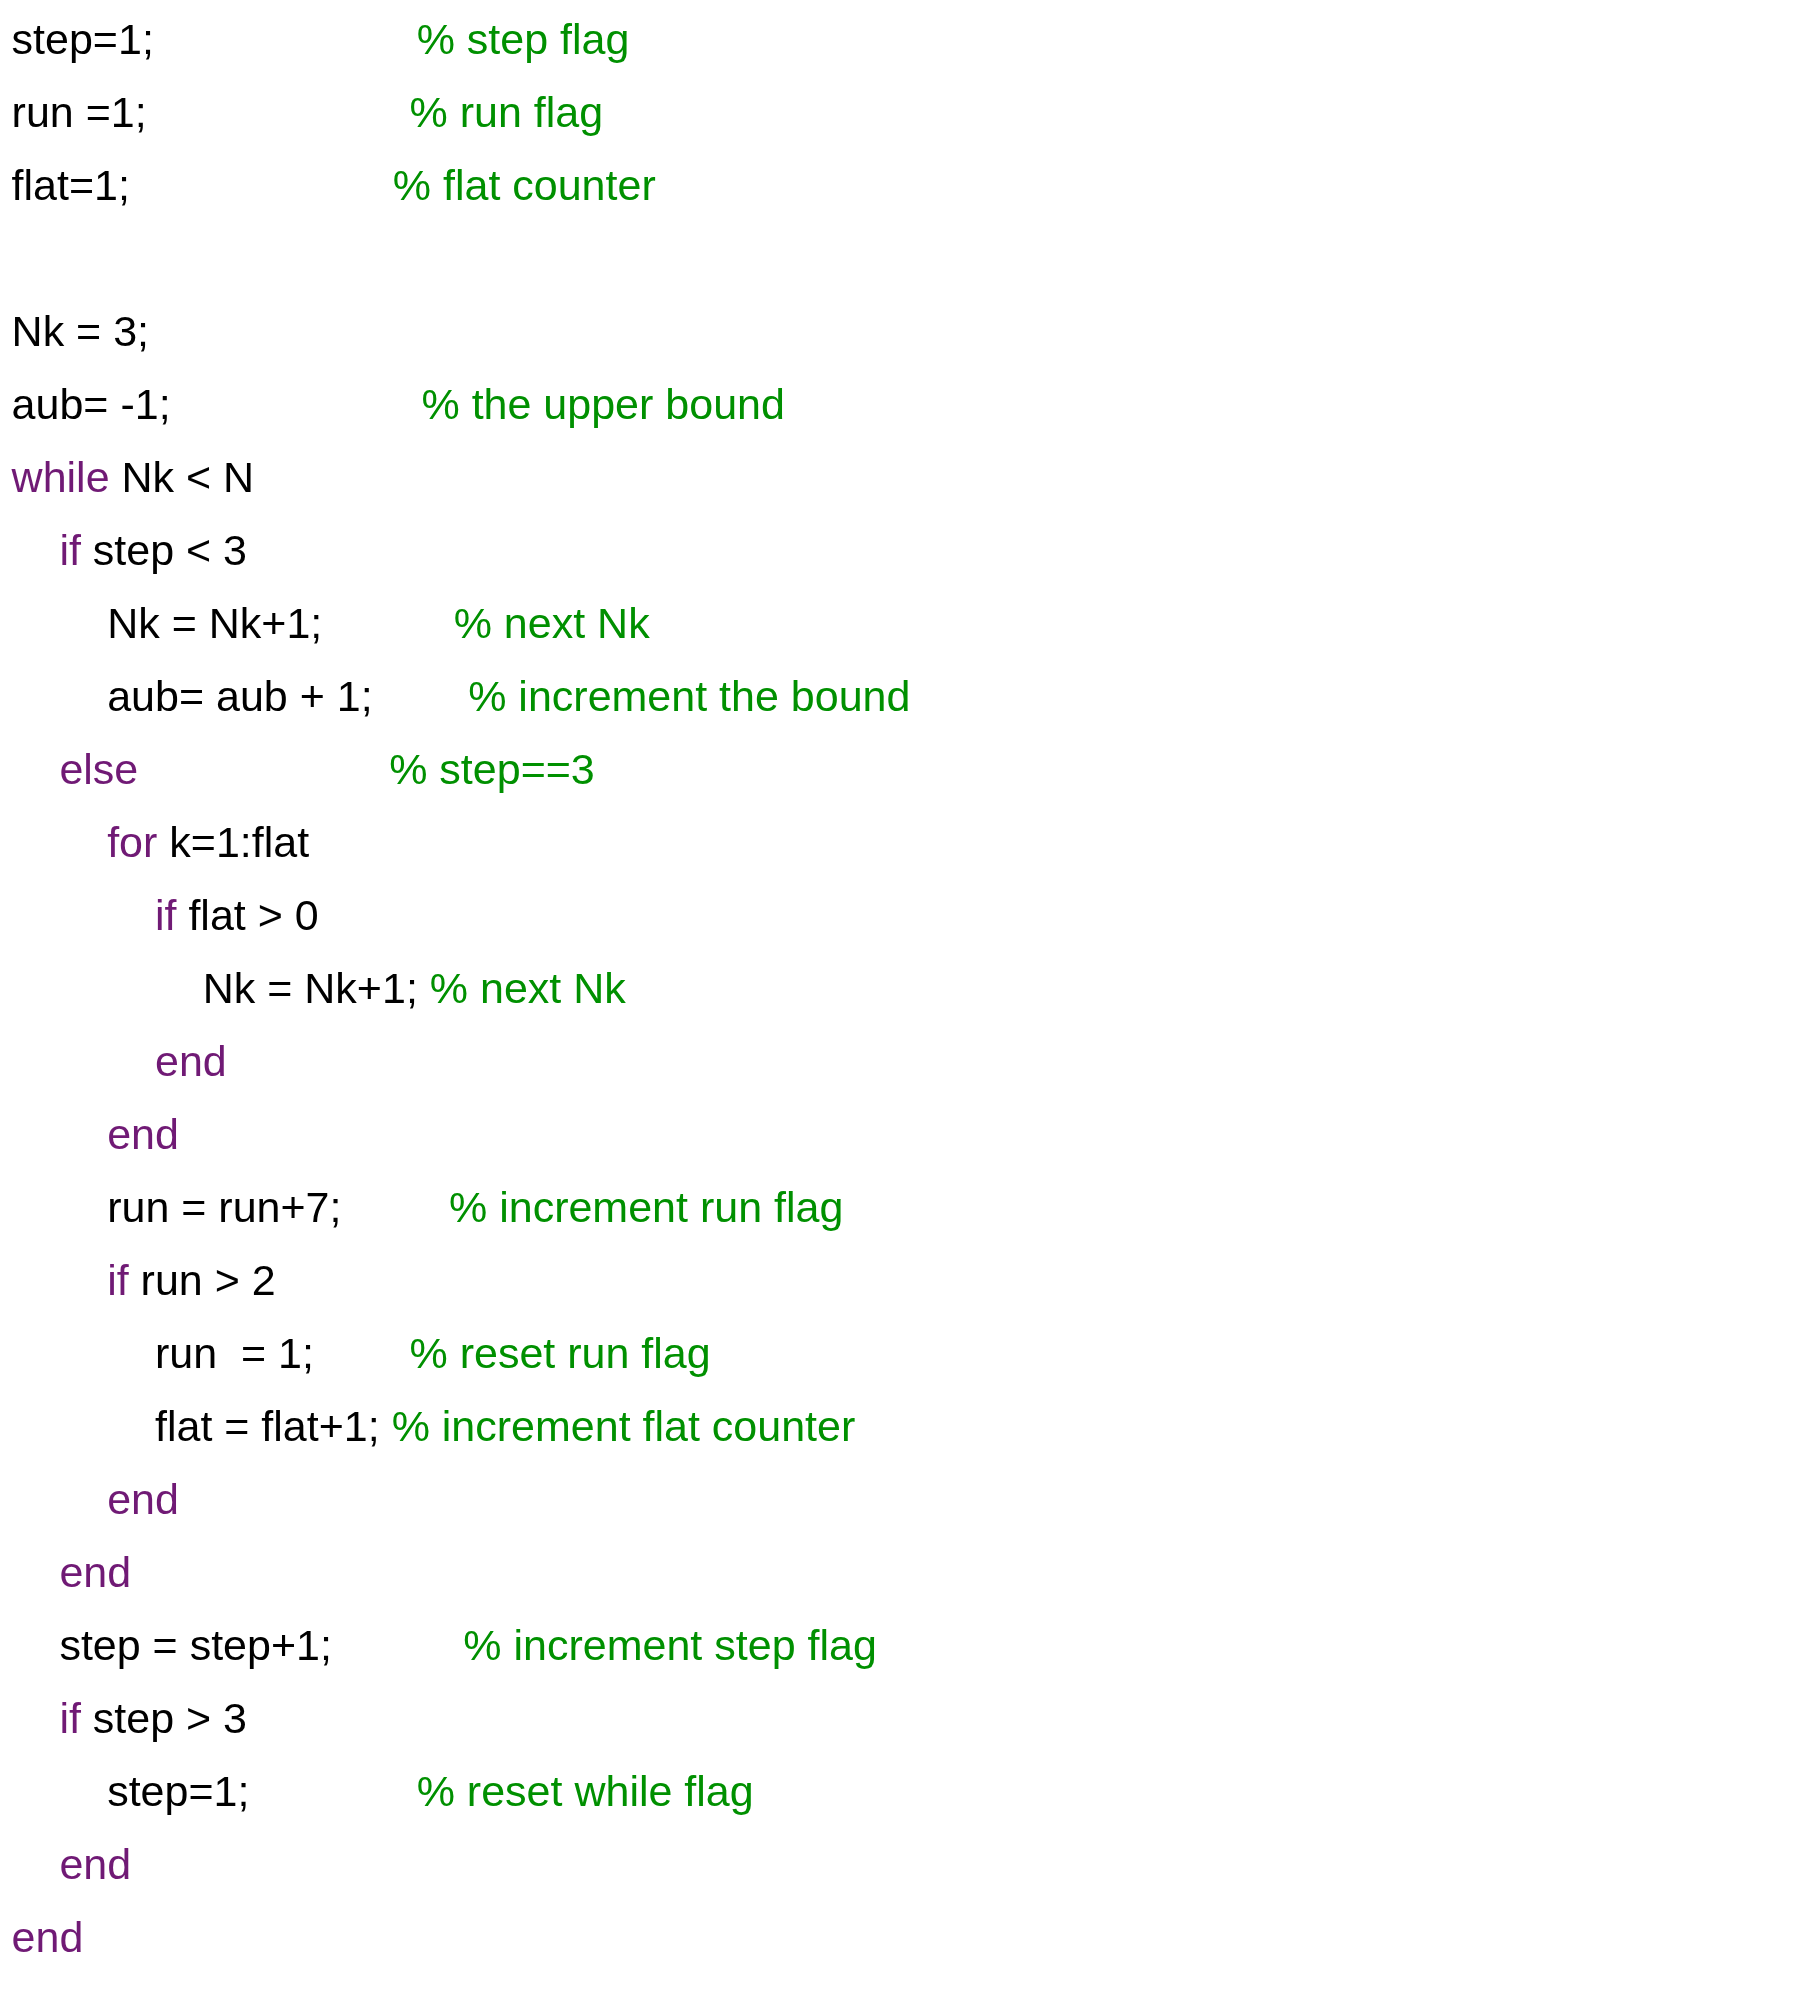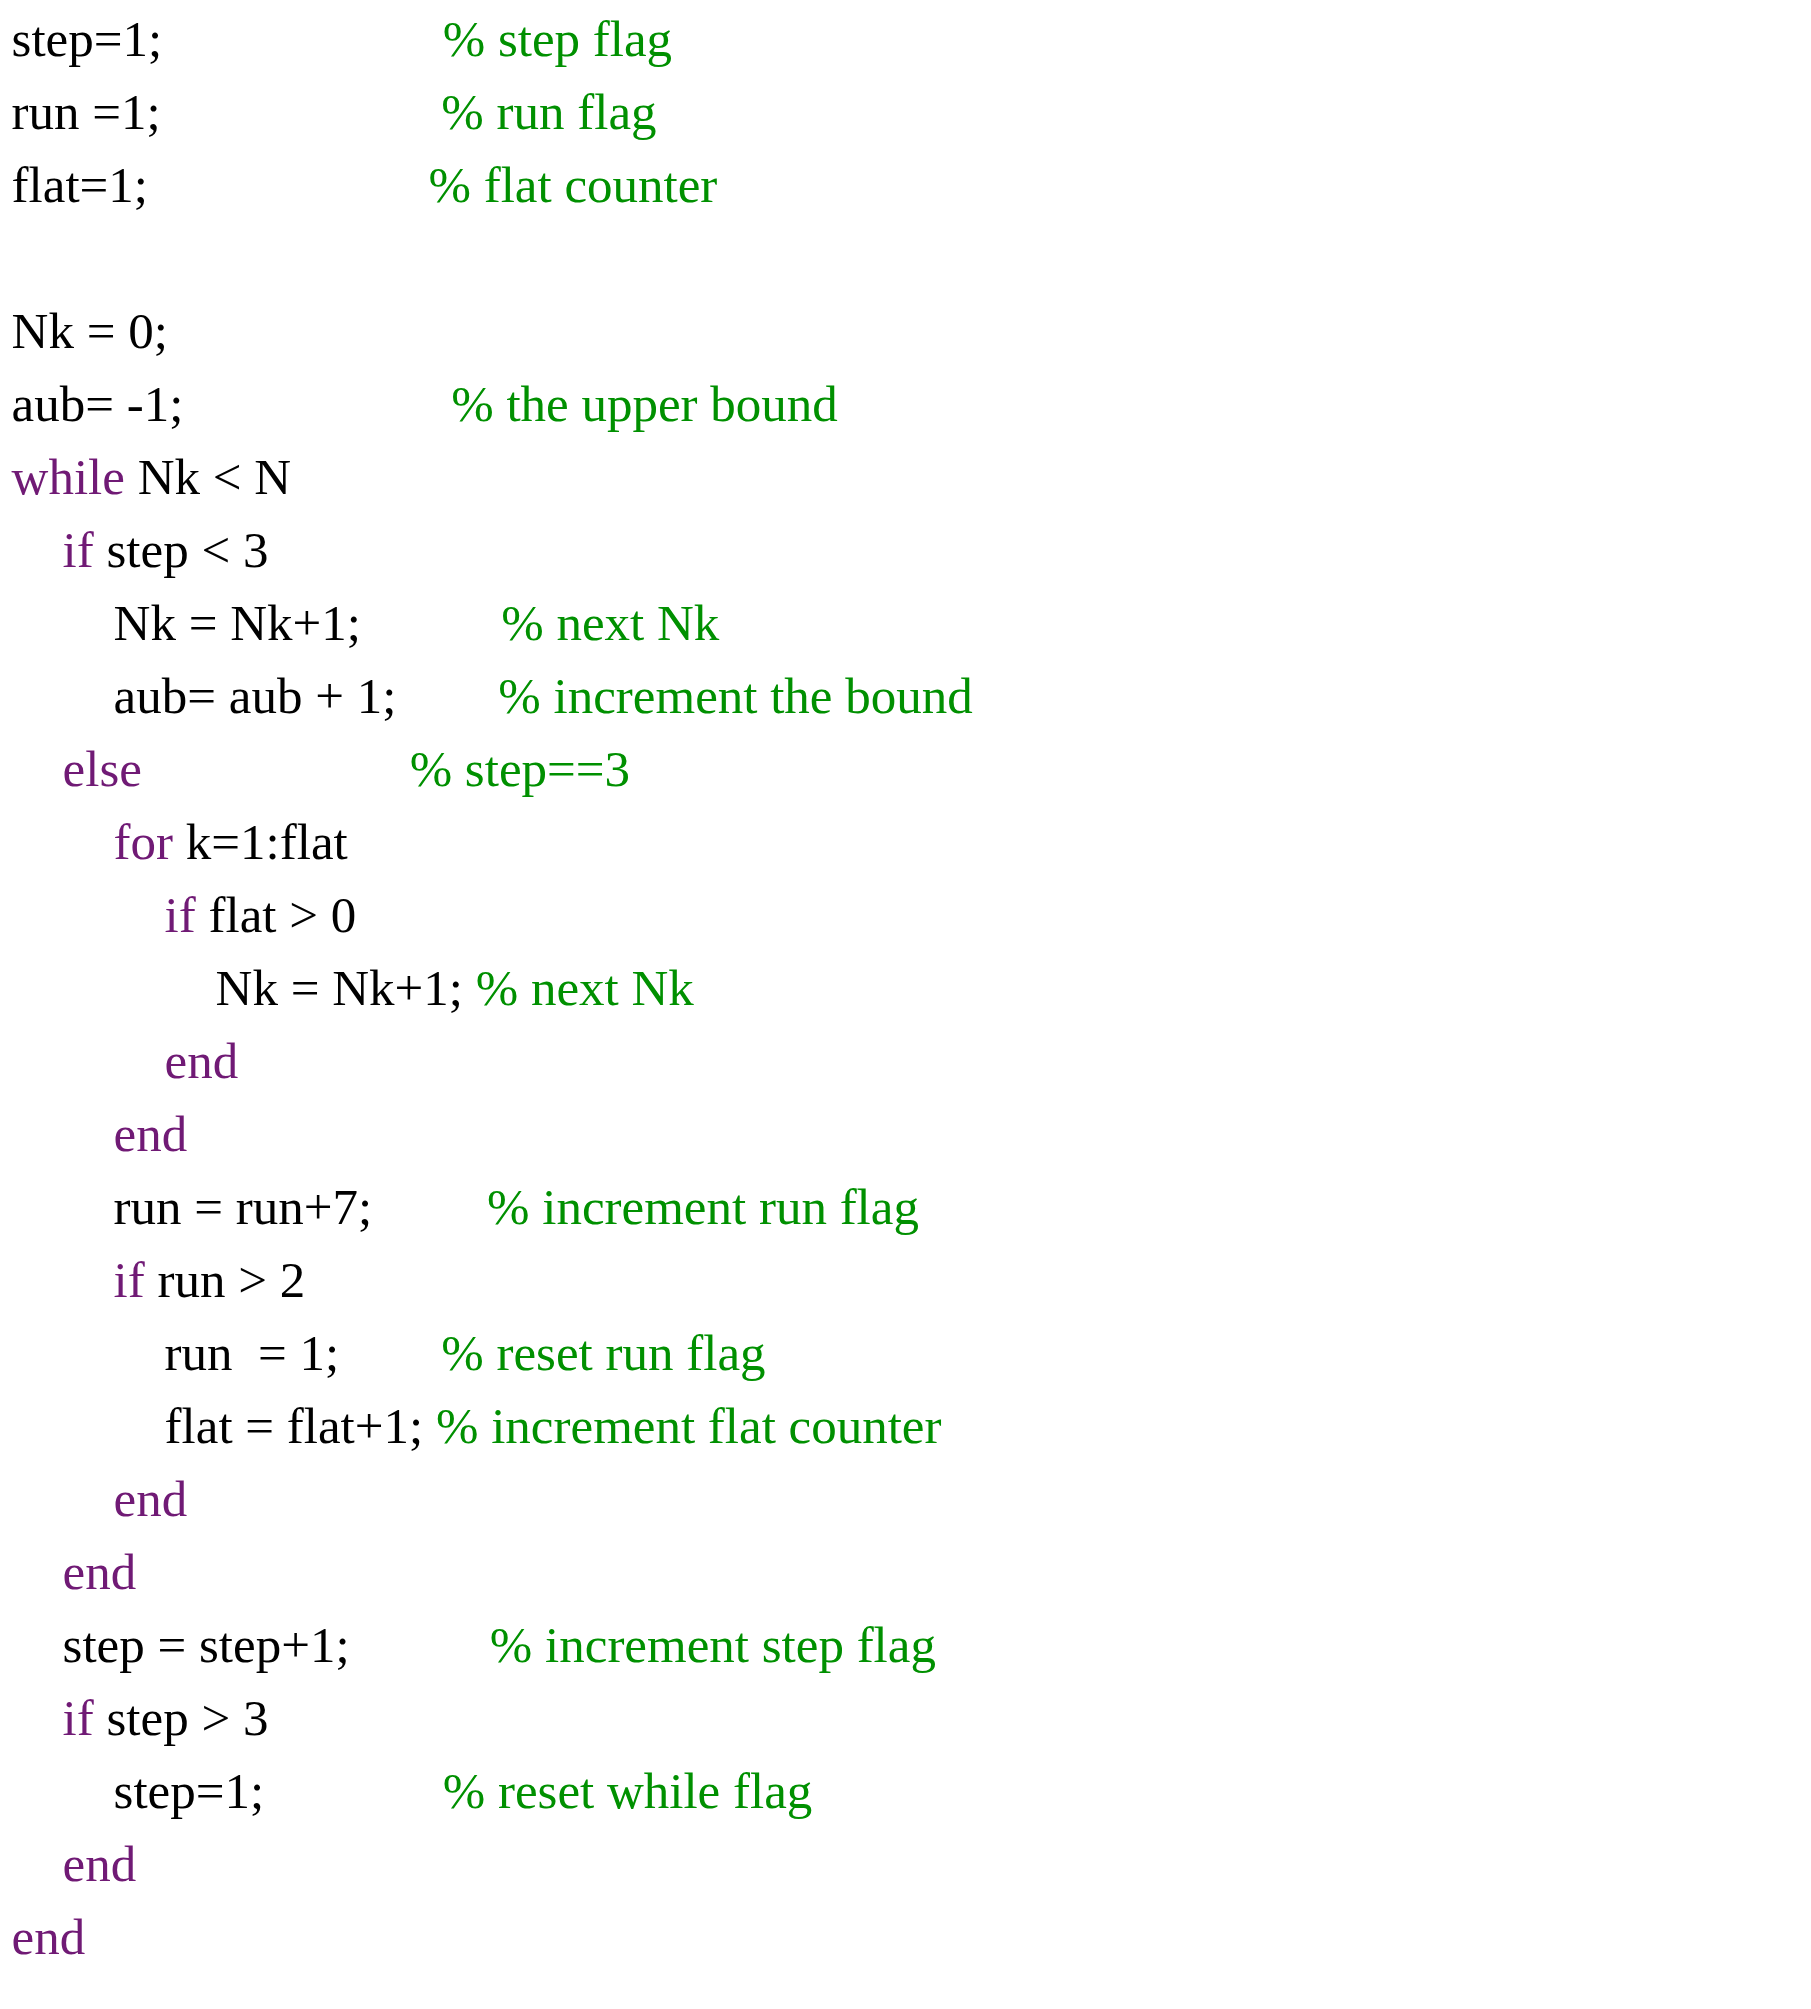--- a/index.html
+++ b/index.html
@@ -15,22 +15,22 @@
   }
   #listing {
     position: absolute;
     left: 11.6px;
     top: 3.3px;
     width: 1799px;
   }
   .code-line {
     display: block;
     white-space: pre;
-    font-family: Liberation Serif, serif;
-    font-size: 51px;
+    font-family: Liberation Sans, sans-serif;
+    font-size: 43px;
     line-height: 73px;
     letter-spacing: 0px;
     color: #000000;
     height: 73px;
   }
   .code-line span {
     white-space: pre;
     font-family: inherit;
     font-size: inherit;
   }
@@ -40,21 +40,21 @@
   .blank-line { height: 73px; display: block; }
 </style>
 </head>
 <body>
 
 <div id="listing">
     <div class="code-line"><span class="tok-txt">step=1;</span><span class="tok-txt">                      </span><span class="tok-cmt">% step flag</span></div>
     <div class="code-line"><span class="tok-txt">run =1;</span><span class="tok-txt">                      </span><span class="tok-cmt">% run flag</span></div>
     <div class="code-line"><span class="tok-txt">flat=1;</span><span class="tok-txt">                      </span><span class="tok-cmt">% flat counter</span></div>
     <div class="code-line blank-line">&nbsp;</div>
-    <div class="code-line"><span class="tok-txt">Nk = 0;</span></div>
+    <div class="code-line"><span class="tok-txt">Nk = 3;</span></div>
     <div class="code-line"><span class="tok-txt">aub= -1;</span><span class="tok-txt">                     </span><span class="tok-cmt">% the upper bound</span></div>
     <div class="code-line"><span class="tok-kw">while</span><span class="tok-txt"> Nk &lt; N</span></div>
     <div class="code-line"><span class="tok-txt">    </span><span class="tok-kw">if</span><span class="tok-txt"> step &lt; 3</span></div>
     <div class="code-line"><span class="tok-txt">        </span><span class="tok-txt">Nk = Nk+1;</span><span class="tok-txt">           </span><span class="tok-cmt">% next Nk</span></div>
     <div class="code-line"><span class="tok-txt">        </span><span class="tok-txt">aub= aub + 1;</span><span class="tok-txt">        </span><span class="tok-cmt">% increment the bound</span></div>
     <div class="code-line"><span class="tok-txt">    </span><span class="tok-kw">else</span><span class="tok-txt">                     </span><span class="tok-cmt">% step==3</span></div>
     <div class="code-line"><span class="tok-txt">        </span><span class="tok-kw">for</span><span class="tok-txt"> k=1:flat</span></div>
     <div class="code-line"><span class="tok-txt">            </span><span class="tok-kw">if</span><span class="tok-txt"> flat &gt; 0</span></div>
     <div class="code-line"><span class="tok-txt">                </span><span class="tok-txt">Nk = Nk+1;</span><span class="tok-txt"> </span><span class="tok-cmt">% next Nk</span></div>
     <div class="code-line"><span class="tok-txt">            </span><span class="tok-kw">end</span></div>

